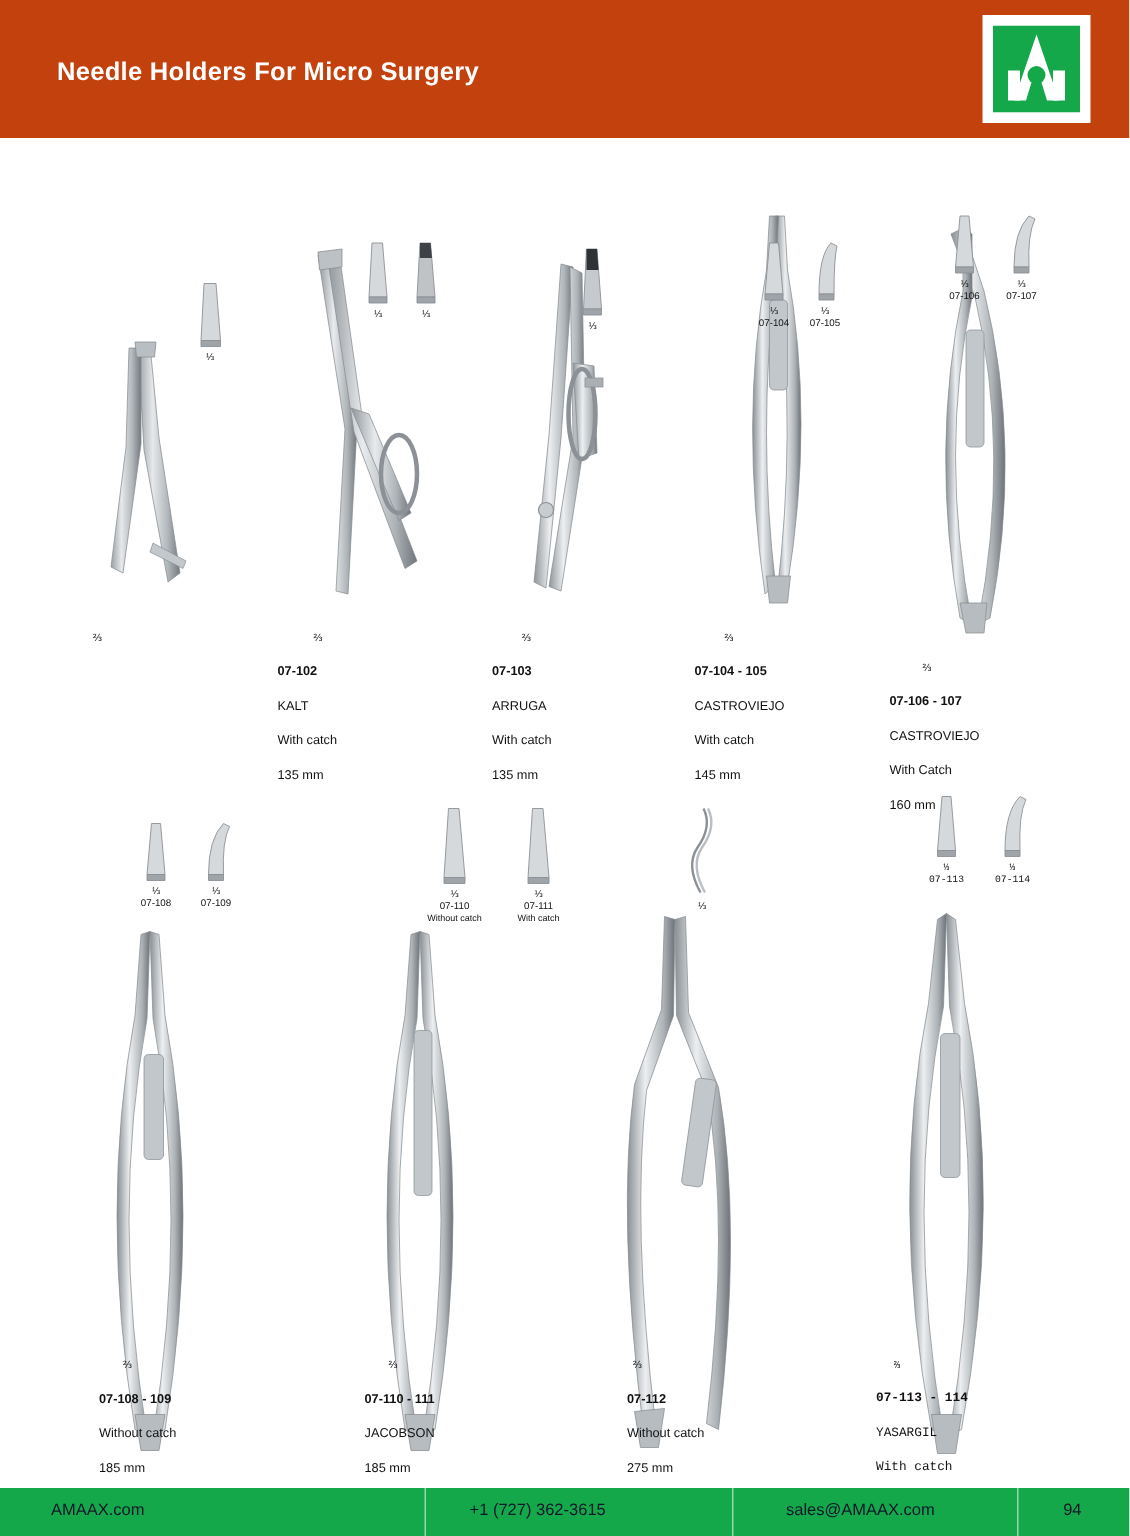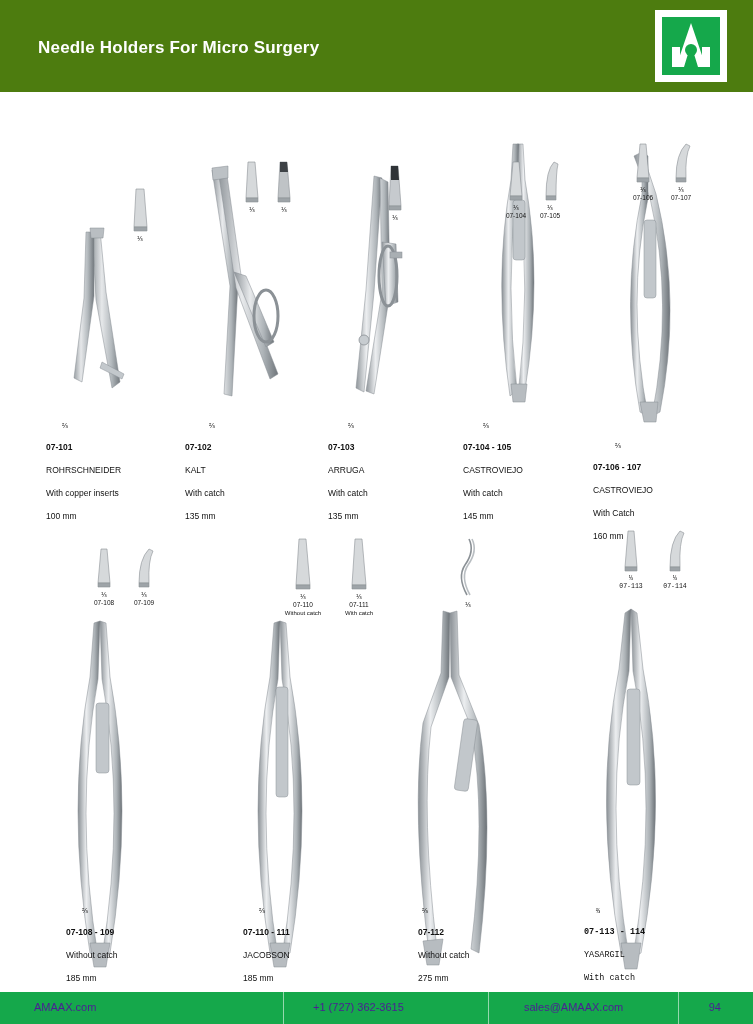--- a/index.html
+++ b/index.html
@@ -13,21 +13,21 @@
     position: relative;
     overflow: hidden;
   }
 
   
   .header {
     position: absolute;
     left: 0; top: 0;
     width: 753px;
     height: 92px;
-    background: #4d7c0f;
+    background: #c2410c;
   }
   .header-title {
     position: absolute;
     left: 38px;
     top: 38px;
     font-size: 17px;
     font-weight: bold;
     color: #ffffff;
     letter-spacing: 0.2px;
   }
@@ -112,21 +112,21 @@
   
   .inst { display: block; margin: 0 auto; }
 
   
   .footer {
     position: absolute;
     left: 0; top: 992px;
     width: 753px;
     height: 32px;
     background: #15a84b;
-    color: #4c1d95;
+    color: #0f172a;
   }
   .footer .f-item {
     position: absolute;
     top: 9px;
     font-size: 11px;
   }
   .f-web { left: 34px; }
   .f-phone { left: 313px; }
   .f-mail { left: 524px; }
   .f-page { right: 32px; font-size: 11px; }
@@ -181,26 +181,20 @@
       </div>
       <div class="scale-label" style="position:absolute;left:24px;top:330px;">⅔</div>
       <div class="tip" style="left:82px;top:95px;width:40px;">
         <svg width="22" height="46" viewBox="0 0 22 46" style="display:block;margin:0 auto 2px;">
           <path d="M7 2 L15 2 L18 40 L5 40 Z" fill="#d6d9db" stroke="#8b9196" stroke-width="0.6"></path>
           <path d="M5 40 L18 40 L18 44 L5 44 Z" fill="#9ea4a8" stroke="#8b9196" stroke-width="0.6"></path>
         </svg>
         <span class="tipfrac">⅓</span>
         <span class="tipcode"></span>
       </div>
-      <div class="caption" style="top:338px;">
-        <span class="code">07-101</span>
-        <span class="nm">ROHRSCHNEIDER</span>
-        <span class="dsc">With copper inserts</span>
-        <span class="sz">100 mm</span>
-      </div>
     </div>
 
     <div class="cell" style="left:177px;width:130px;">
       <div class="art" style="top:72px;">
         <svg class="inst" width="120" height="245" viewBox="0 0 120 245">
           <defs>
             <linearGradient id="g2" x1="0" y1="0" x2="1" y2="0">
               <stop offset="0%" stop-color="#8f959a"></stop>
               <stop offset="40%" stop-color="#e8eaec"></stop>
               <stop offset="75%" stop-color="#aeb4b8"></stop>

